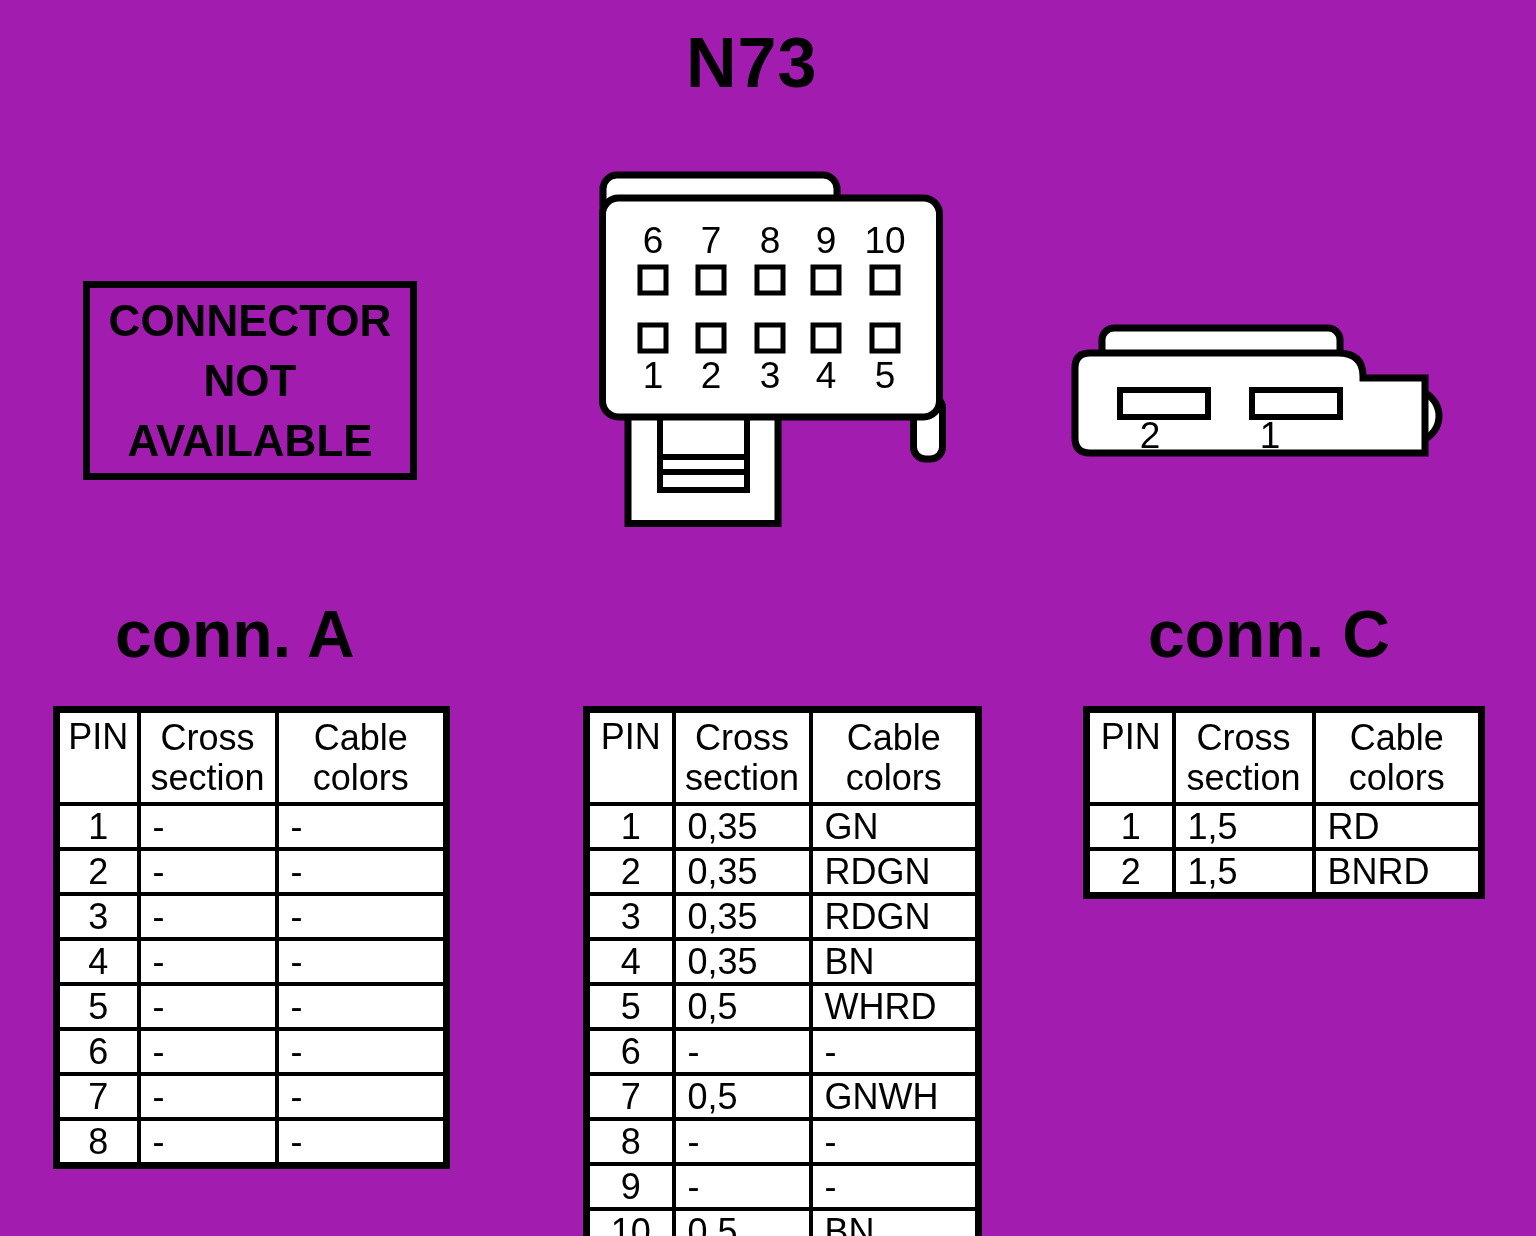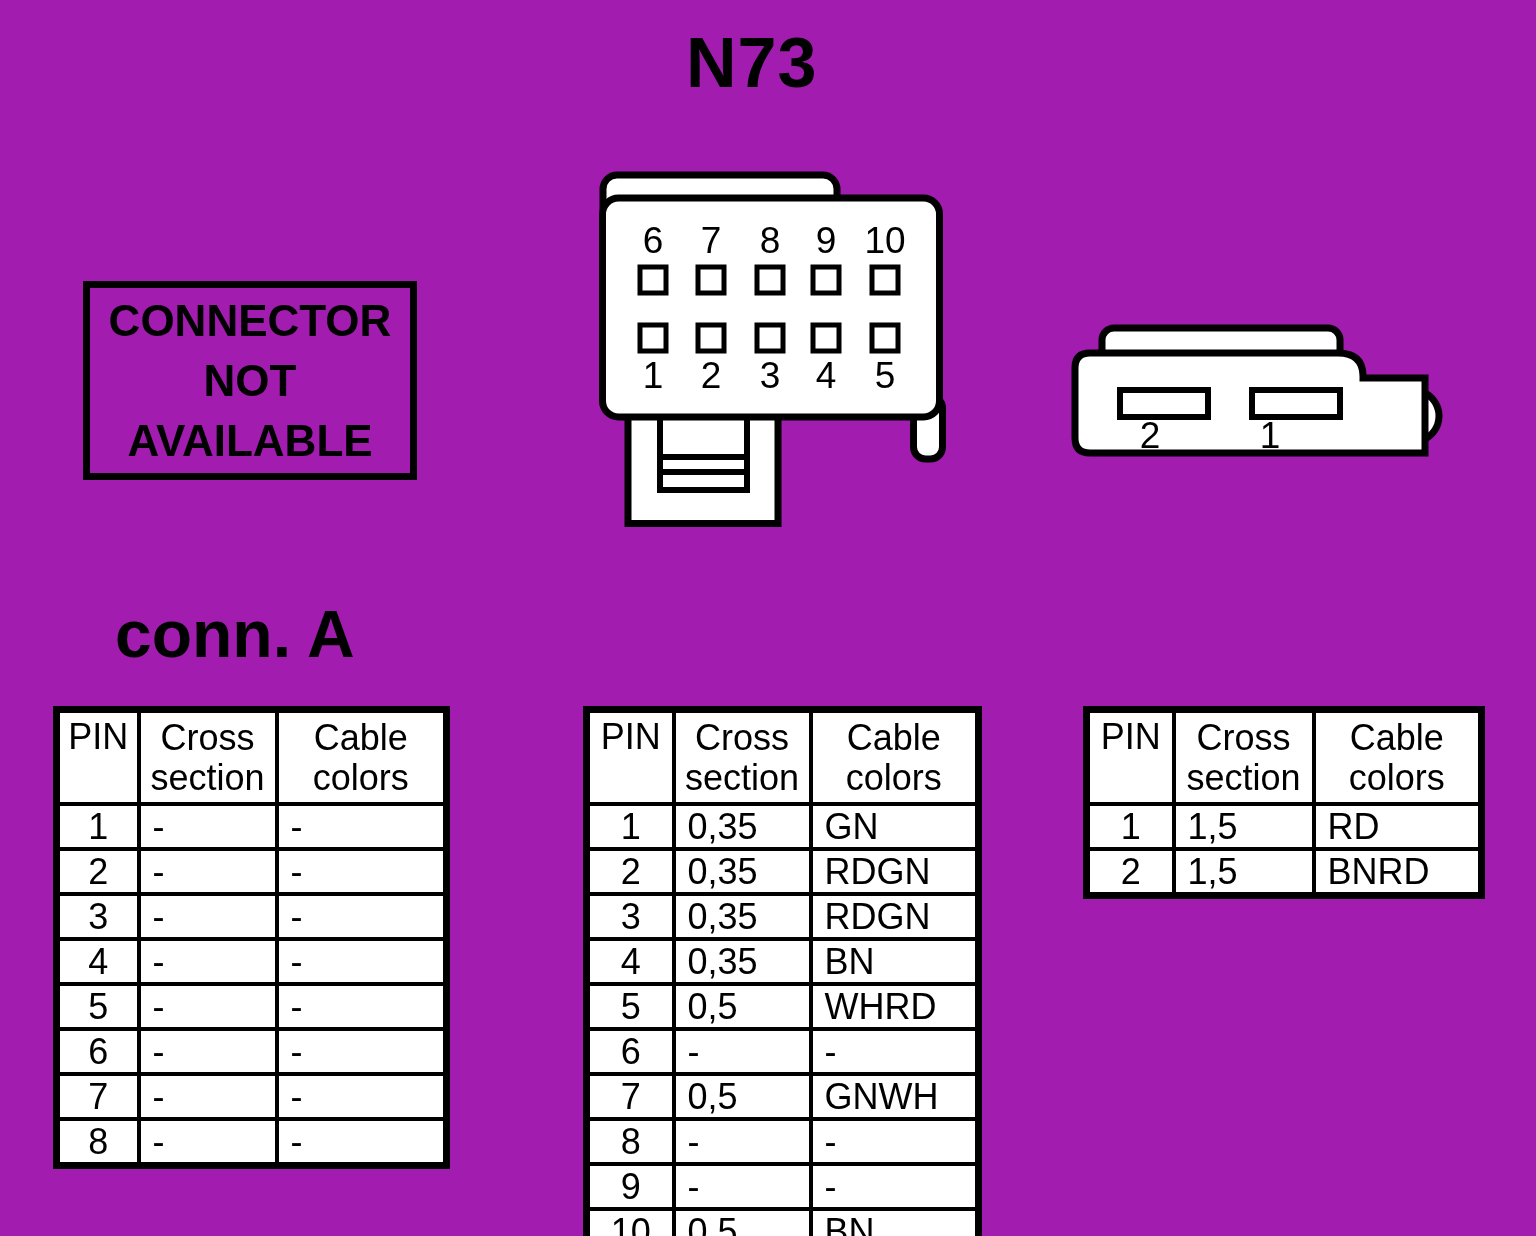--- a/index.html
+++ b/index.html
@@ -110,20 +110,21 @@
     <path d="M 20 31 H 268 Q 293 31 293 54 V 56 H 355 V 131 H 20 Q 5 131 5 116 V 46 Q 5 31 20 31 Z" fill="#fff" stroke="#000" stroke-width="7"></path>
 
     <rect x="50" y="68" width="88" height="27" fill="#fff" stroke="#000" stroke-width="6"></rect>
     <rect x="182" y="68" width="88" height="27" fill="#fff" stroke="#000" stroke-width="6"></rect>
 
     <text x="80" y="126" text-anchor="middle">2</text>
     <text x="200" y="126" text-anchor="middle">1</text>
   </svg>
 
   <div id="title-a" class="conn-title">conn. A</div>
+  <div id="title-c" class="conn-title">conn. C</div>
 
   <table id="table-a" class="pin-table">
     <colgroup>
         <col style="width:82px">
         <col style="width:138px">
         <col style="width:170px">
       </colgroup>
     <thead>
       <tr class="hdr">
         <th class="pin-h">PIN</th>

